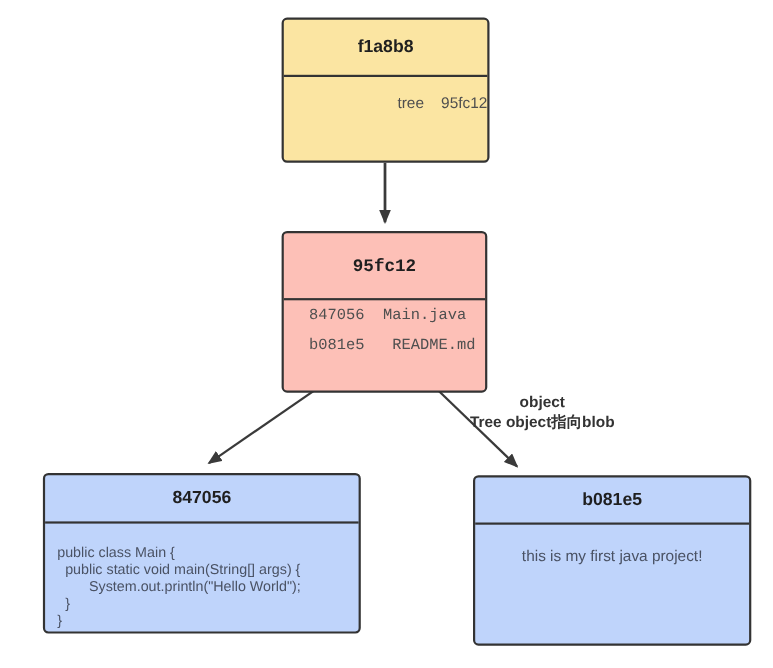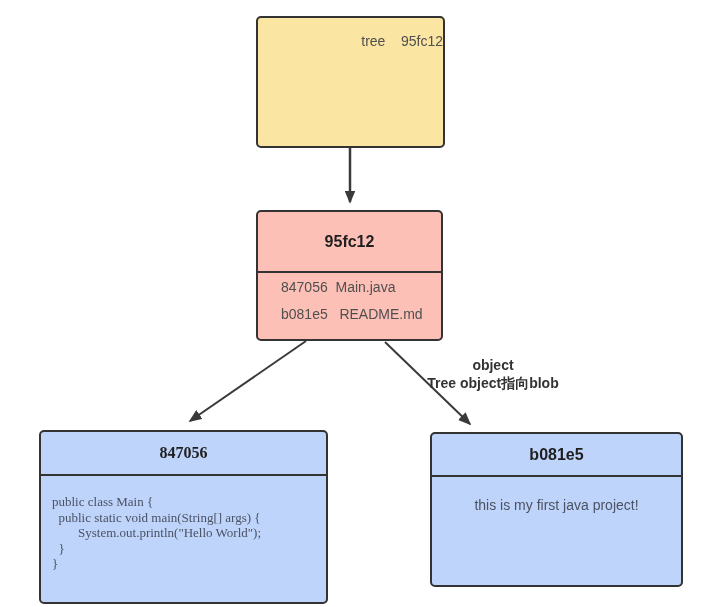--- a/index.html
+++ b/index.html
@@ -41,31 +41,31 @@
   .node-commit { left: 256px; top: 16px; width: 189px; height: 132px; }
   .node-commit .node-title { height: 52px; }
   .commit-row {
     padding-top: 15px;
     text-align: right;
     font-size: 14px;
     white-space: pre;
   }
 
   
-  .node-tree { left: 256px; top: 210px; width: 187px; height: 131px; }
+  .node-tree { left: 256px; top: 210px; width: 187px; height: 147px; font-family: Liberation Mono, monospace; }
   .node-tree .node-title { height: 61px; }
   .tree-rows { padding: 1px 0 0 23px; }
   .tree-row {
     font-size: 14px;
     line-height: 27px;
     white-space: pre;
   }
 
   
-  .node-blob-main { left: 39px; top: 430px; width: 289px; height: 174px; font-family: Liberation Serif, serif; }
+  .node-blob-main { left: 39px; top: 430px; width: 289px; height: 146px; }
   .node-blob-main .node-title { height: 44px; }
   .code-block { padding: 18px 20px 0 11px; }
   .code-line {
     font-size: 13px;
     line-height: 15.5px;
     color: #4a5264;
     white-space: pre;
   }
 
   
@@ -101,20 +101,21 @@
       <marker id="ah" viewBox="0 0 12 10" markerWidth="13" markerHeight="11" refX="10.5" refY="5" orient="auto" markerUnits="userSpaceOnUse">
         <path d="M0,0 L12,5 L0,10 Z" fill="#3a3a3a"></path>
       </marker>
     </defs>
     <line x1="350" y1="148" x2="350" y2="202" stroke="#3a3a3a" stroke-width="2.5" marker-end="url(#ah)"></line>
     <line x1="306" y1="341" x2="190" y2="421" stroke="#3a3a3a" stroke-width="2" marker-end="url(#ah)"></line>
     <line x1="385" y1="342" x2="470" y2="424" stroke="#3a3a3a" stroke-width="2" marker-end="url(#ah)"></line>
   </svg>
 
   <div class="node node-commit" style="background-color: rgb(251, 229, 162);">
+    <div class="node-title">f1a8b8</div>
     <div class="commit-row">tree    95fc12</div>
   </div>
 
   <div class="node node-tree" style="background-color: rgb(253, 192, 183);">
     <div class="node-title">95fc12</div>
     <div class="tree-rows">
       <div class="tree-row">847056  Main.java</div>
       <div class="tree-row">b081e5   README.md</div>
     </div>
   </div>

